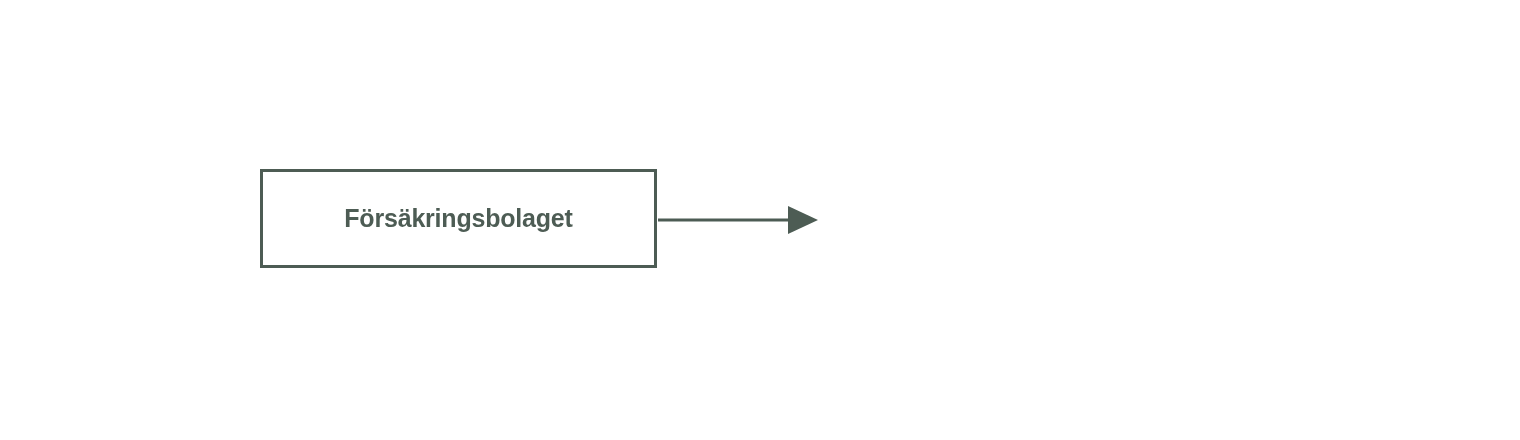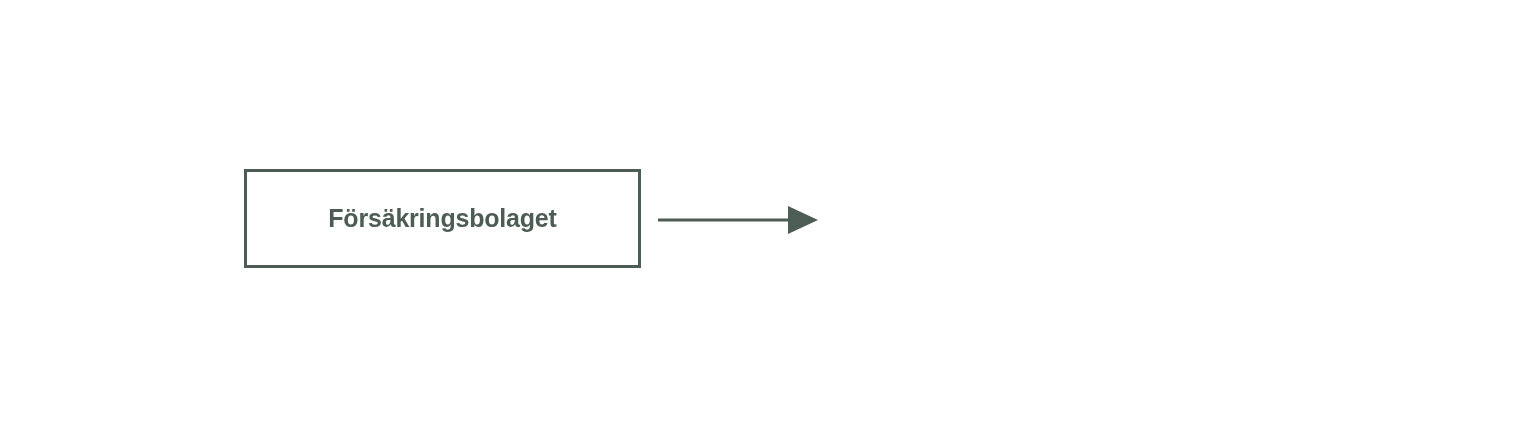--- a/index.html
+++ b/index.html
@@ -37,21 +37,21 @@
     font-family: "Liberation Sans", sans-serif;
     font-weight: bold;
     font-size: 25px;
     line-height: 31px;
     letter-spacing: -0.2px;
     white-space: pre-line;
     padding: 0 10px;
   }
 
   #node-insurance-company {
-    left: 244px;
+    left: 260px;
     top: 169px;
     width: 397px;
     height: 99px;
   }
 
   #node-liability-board {
     left: 861px;
     top: 169px;
     width: 397px;
     height: 99px;

